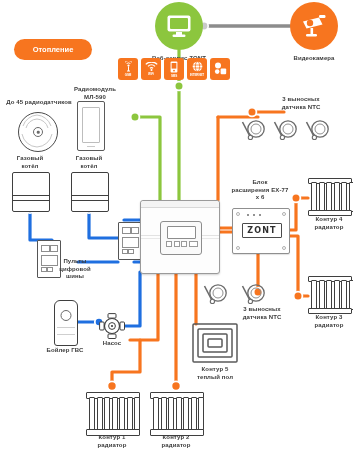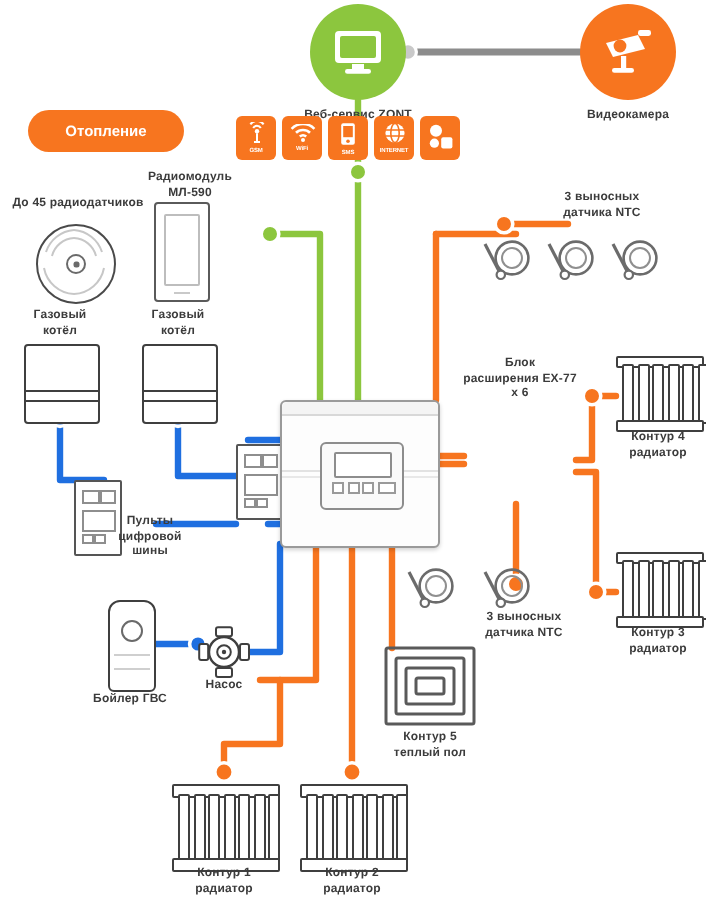--- a/index.html
+++ b/index.html
@@ -190,21 +190,21 @@
     <svg width="28" height="24" viewBox="0 0 28 24">
       <path d="M3 7.5 L19 3.5 L22.5 10.5 L6.5 14.5 Z" fill="#ffffff"></path>
       <circle cx="10" cy="9" r="3.2" fill="#f7751f"></circle>
       <rect x="19" y="1" width="6.5" height="3" rx="1.2" fill="#ffffff"></rect>
       <rect x="10.5" y="14" width="2.6" height="7" fill="#ffffff"></rect>
       <rect x="6" y="20" width="11" height="2.4" rx="1.2" fill="#ffffff"></rect>
     </svg>
   </div>
   <div class="lbl" style="left:272px;top:55px;width:84px;">Видеокамера</div>
 
-  <div class="pill" style="left:14px;top:55px;width:78px;height:21px;">
+  <div class="pill" style="left:14px;top:39px;width:78px;height:21px;">
     <span>Отопление</span>
   </div>
 
   <div class="ficon" style="left:118px;top:58px;">
     <svg width="9" height="11" viewBox="0 0 9 11">
       <path d="M1.2 1.2 A4 4 0 0 1 7.8 1.2" stroke="#fff" stroke-width="1" fill="none"></path>
       <path d="M2.6 3 A2.2 2.2 0 0 1 6.4 3" stroke="#fff" stroke-width="1" fill="none"></path>
       <circle cx="4.5" cy="4.6" r="1.1" fill="#fff"></circle>
       <path d="M4.5 5.6 L4.5 10 M3 10 L6 10" stroke="#fff" stroke-width="1"></path>
     </svg>
@@ -335,20 +335,32 @@
         <i></i>
         <i></i>
         <i class="wide"></i>
       </div>
     </div>
   </div>
 
   <div class="lbl" style="left:222px;top:179px;width:76px;">Блок
 расширения EX-77
 х 6</div>
+  <div id="exbox">
+    <div class="leds">
+        <i></i>
+        <i></i>
+        <i></i>
+      </div>
+    <div class="zlogo">ZONT</div>
+    <div class="scr" style="left:3px;top:3px;"></div>
+    <div class="scr" style="right:3px;top:3px;"></div>
+    <div class="scr" style="left:3px;bottom:3px;"></div>
+    <div class="scr" style="right:3px;bottom:3px;"></div>
+  </div>
 
   <div class="lbl" style="left:256px;top:96px;width:90px;">3 выносных
 датчика NTC</div>
 
   <div class="ntc" style="left:240px;top:118px;">
     <svg width="28" height="24" viewBox="0 0 28 24">
       <circle cx="16" cy="11" r="8.2" fill="none" stroke="#6b6b6b" stroke-width="1.3"></circle>
       <circle cx="16" cy="11" r="5" fill="none" stroke="#8f8f8f" stroke-width="1"></circle>
       <path d="M2.5 4 L9.5 17.5" stroke="#6b6b6b" stroke-width="1.6" fill="none"></path>
       <circle cx="10.4" cy="19.4" r="2.1" fill="#fff" stroke="#6b6b6b" stroke-width="1.1"></circle>

